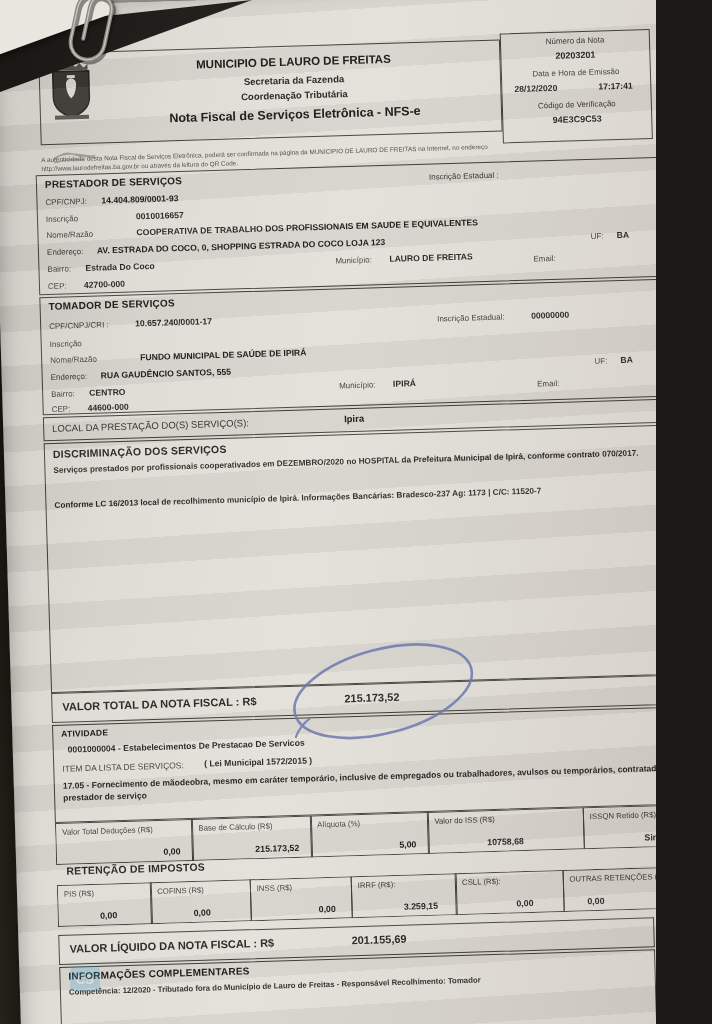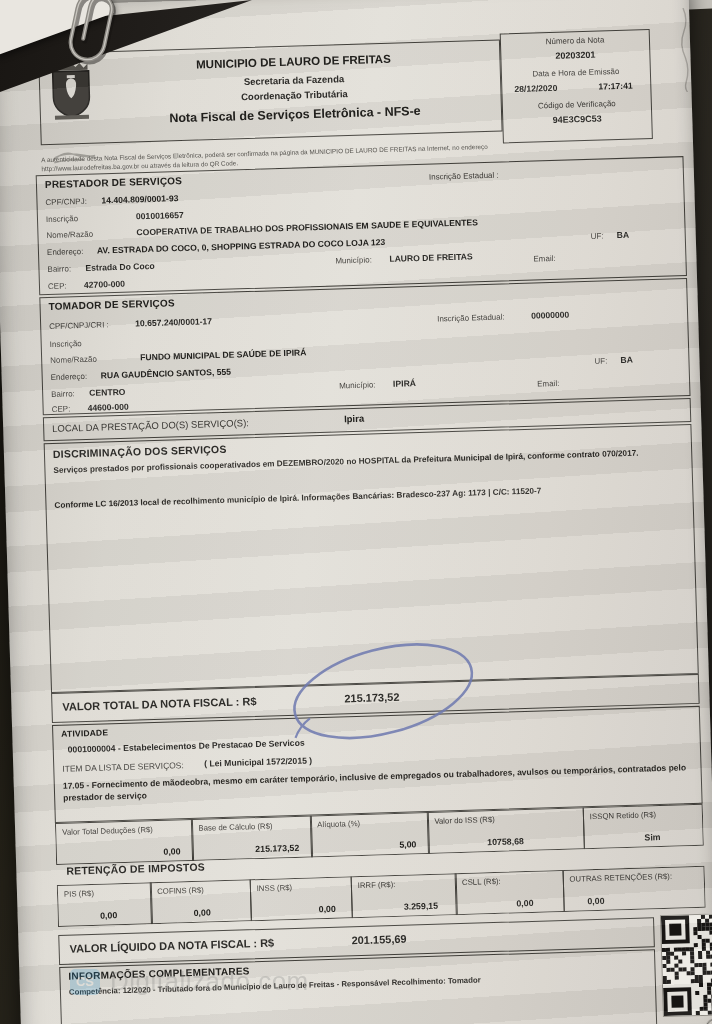--- a/index.html
+++ b/index.html
@@ -1,17 +1,17 @@
 <!DOCTYPE html>
 <html><head>
 <meta charset="utf-8">
 <style>
   html,body{margin:0;padding:0;width:712px;height:1024px;overflow:hidden;
     font-family:"Liberation Sans",sans-serif;background:#1c1a17;}
-  .scene{position:relative;width:712px;height:1024px;overflow:hidden;
+  .scene{position:relative;width:656px;height:1024px;overflow:hidden;
     background:linear-gradient(115deg,#14120f 0%,#242118 35%,#2b2822 70%,#201d19 100%);}
   .abs{position:absolute;}
   
   .sheet-top{position:absolute;left:140px;top:-34px;width:620px;height:54px;
     background:#c6c3bc;transform:rotate(-2.5deg);}
   .sheet-a{position:absolute;left:-24px;top:-30px;width:330px;height:58px;
     background:linear-gradient(#d2cfc8,#aeaaa3);transform:rotate(-7deg);}
   
   .paper{position:absolute;left:6px;top:-4px;width:698px;height:1044px;
     background:linear-gradient(100deg,#ccc9c2 0%,#dedbd4 22%,#e3e0d9 45%,#dcd8d1 72%,#d0ccc5 100%);
@@ -461,15 +461,14 @@
   <div class="darkwedge"></div>
   <div class="sheet-b"></div>
   <svg class="abs" style="left:58px;top:-8px;transform:rotate(12deg);" width="84" height="80" viewBox="0 0 84 80">
     <path d="M32,4 C20,4 15,12 15,22 L15,52 C15,63 23,70 32,70 C41,70 49,63 49,52 L49,18 C49,10 43,5 37,5 C31,5 27,10 27,18 L27,50" fill="none" stroke="rgba(20,18,15,.45)" stroke-width="5" stroke-linecap="round" transform="translate(2,2)"></path>
     <path d="M32,4 C20,4 15,12 15,22 L15,52 C15,63 23,70 32,70 C41,70 49,63 49,52 L49,18 C49,10 43,5 37,5 C31,5 27,10 27,18 L27,50" fill="none" stroke="#8d8a84" stroke-width="4" stroke-linecap="round"></path>
     <path d="M32,4 C20,4 15,12 15,22 L15,52 C15,63 23,70 32,70 C41,70 49,63 49,52 L49,18 C49,10 43,5 37,5 C31,5 27,10 27,18 L27,50" fill="none" stroke="#c9c6c0" stroke-width="1.3" stroke-linecap="round"></path>
   </svg>
 
   <div class="watermark">
     <div class="wm-icon">CS</div>
-    <span class="wm-prefix">Digitalizado com</span>
   </div>
 </div>
 
 </body></html>

